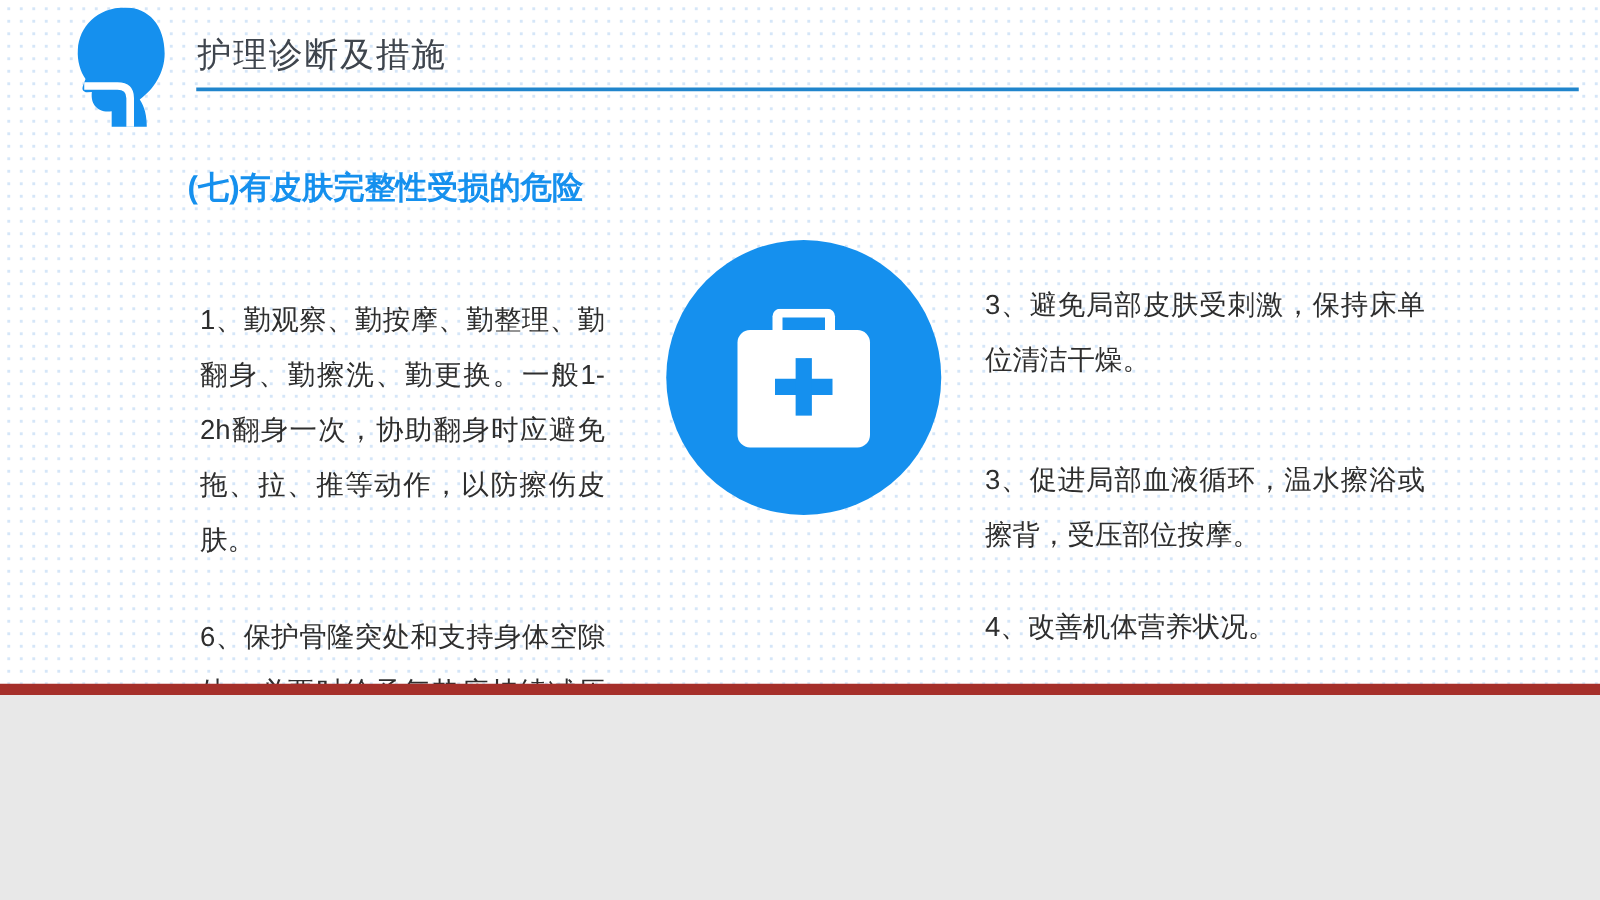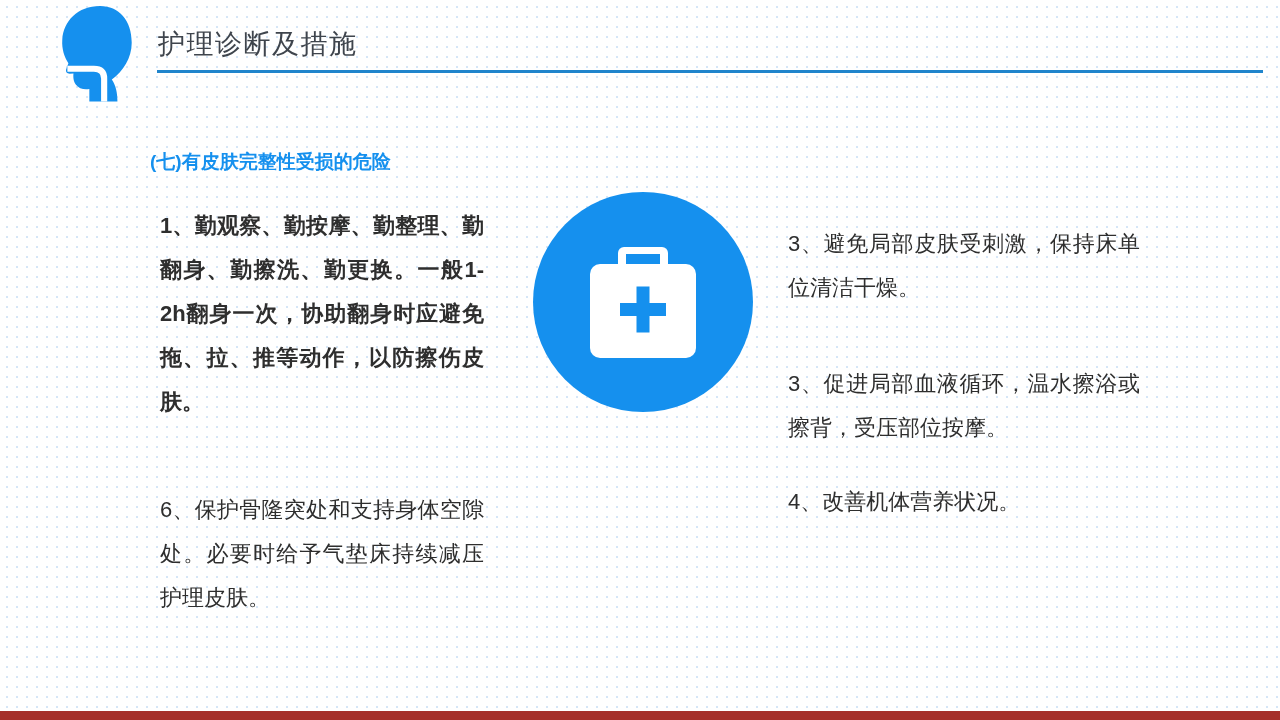--- a/index.html
+++ b/index.html
@@ -2,21 +2,21 @@
 <html><head>
 <meta charset="utf-8">
 <style>
   html,body{margin:0;padding:0;}
   body{
     font-family:"Liberation Sans","DejaVu Sans",sans-serif;
     background:#e8e8e8;
   }
   .slide{
     position:relative;
-    width:1280px;height:720px;
+    width:1280px;height:556px;
     margin:0 auto;
     overflow:hidden;
     background-color:#ffffff;
     background-image:radial-gradient(#d5e6f8 1.1px, rgba(255,255,255,0) 1.45px);
     background-size:10px 10px;
     background-position:2px 2px;
   }
   .head-icon{
     position:absolute;left:58px;top:6px;width:78px;height:96px;
   }
@@ -24,32 +24,32 @@
     position:absolute;left:158px;top:26px;
     font-size:27px;letter-spacing:1.5px;
     color:#3f454d;font-weight:400;
     white-space:nowrap;
   }
   .title-underline{
     position:absolute;left:157px;top:70px;
     width:1106px;height:3px;background:#2085cc;
   }
   .section-subtitle{
-    position:absolute;left:150px;top:149px;
-    font-size:19px;font-weight:700;color:#1590ee;
+    position:absolute;left:150px;top:133px;
+    font-size:25px;font-weight:700;color:#1590ee;
     white-space:nowrap;
   }
   .body-text{
     position:absolute;
     font-size:22px;line-height:44px;color:#2e2e2e;
     text-align:justify;text-justify:inter-ideograph;
   }
   .left-col{left:160px;width:324px;}
   .right-col{left:788px;width:352px;}
-  .item1{top:204px;font-weight:bold;}
+  .item1{top:234px;}
   .item2{top:488px;}
   .item3{top:222px;}
   .item4{top:362px;}
   .item5{top:480px;}
   .medical-circle{
     position:absolute;left:533px;top:192px;
     width:220px;height:220px;border-radius:50%;
     background:#1590ee;
   }
   .kit-icon{

